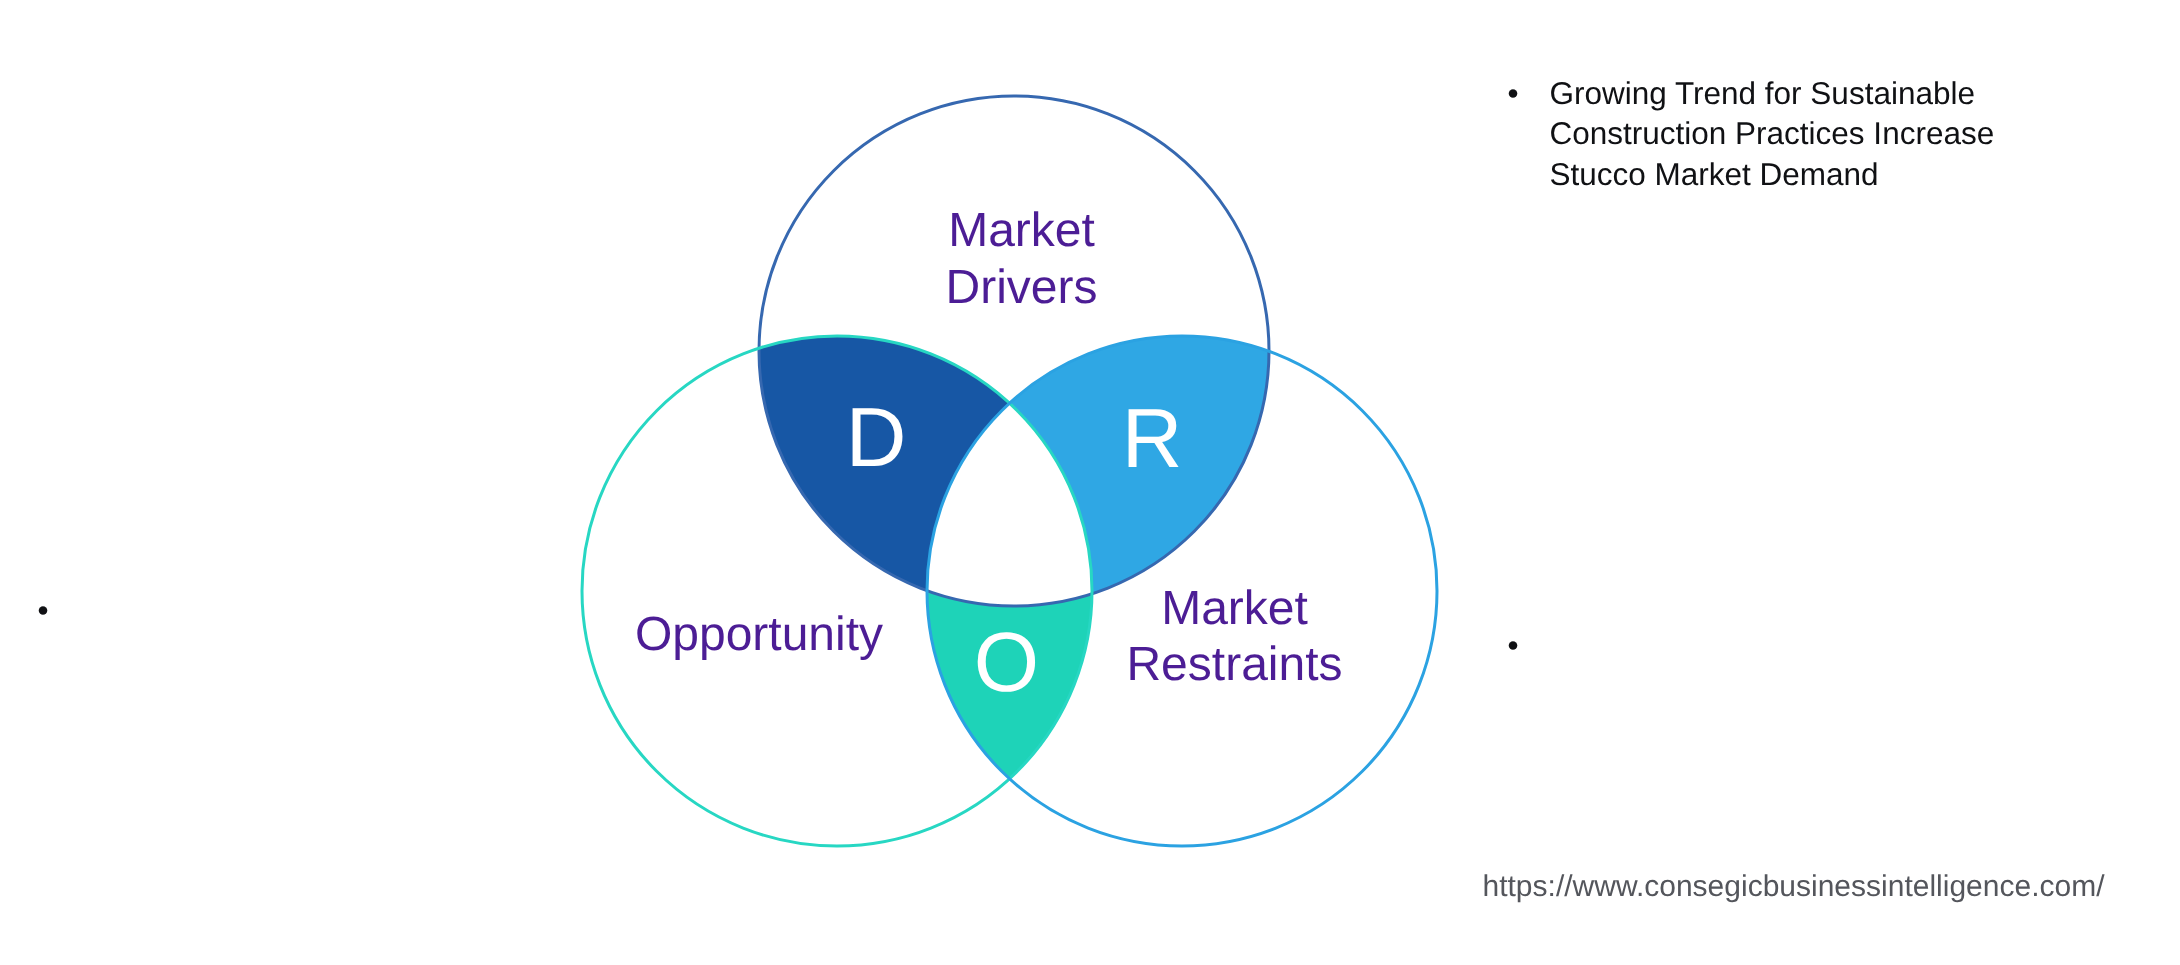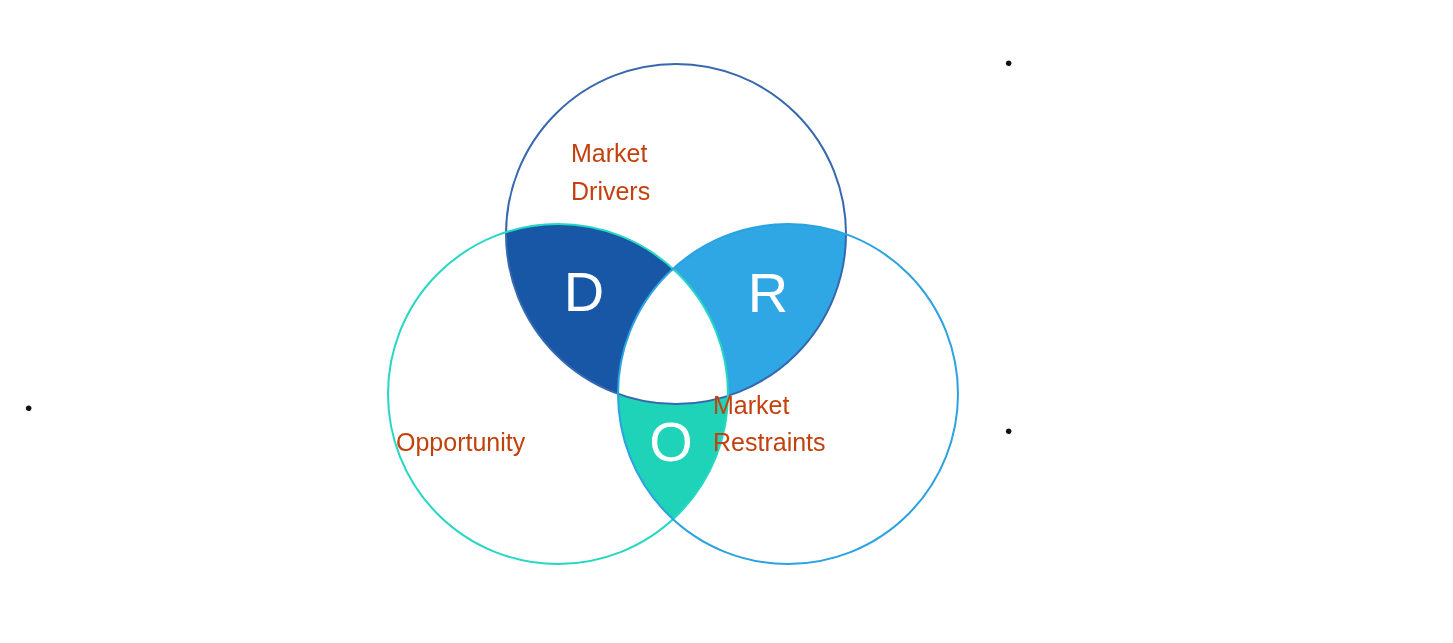--- a/index.html
+++ b/index.html
@@ -9,28 +9,29 @@
     width: 1453px;
     height: 643px;
     background: #ffffff;
     font-family: "Liberation Sans", sans-serif;
     overflow: hidden;
   }
   .venn-svg { position: absolute; left: 0; top: 0; }
 
   .venn-label {
     position: absolute;
-    color: #c2410c;
-    font-size: 25px;
+    text-align: center;
+    color: #4c1d95;
+    font-size: 32px;
     line-height: 38px;
     white-space: pre-line;
     width: 220px;
   }
   .label-drivers    { left: 571px; top: 134px; }
-  .label-opportunity{ left: 396px; top: 423px; }
+  .label-opportunity{ left: 396px; top: 403px; }
   .label-restraints { left: 713px; top: 387px; line-height: 37px; }
 
   .venn-letter {
     position: absolute;
     color: #ffffff;
     font-size: 56px;
     transform: translate(-50%, -50%);
   }
   .letter-d { left: 584px; top: 291px; }
   .letter-r { left: 768px; top: 292px; }
@@ -111,24 +112,28 @@
   <div class="venn-label label-opportunity">Opportunity</div>
   <div class="venn-label label-restraints">Market
 Restraints</div>
 
   <div class="venn-letter letter-d">D</div>
   <div class="venn-letter letter-r">R</div>
   <div class="venn-letter letter-o">O</div>
 
   <div class="note note-drivers">
     <span class="dot">•</span>
+    <span class="note-text">Growing Trend for Sustainable
+Construction Practices Increase
+Stucco Market Demand</span>
   </div>
 
   <div class="note note-opportunity">
     <span class="dot">•</span>
   </div>
 
   <div class="note note-restraints">
     <span class="dot">•</span>
   </div>
 
+  <a class="footer-url" href="#">https://www.consegicbusinessintelligence.com/</a>
 
 </div>
 
 </body></html>

